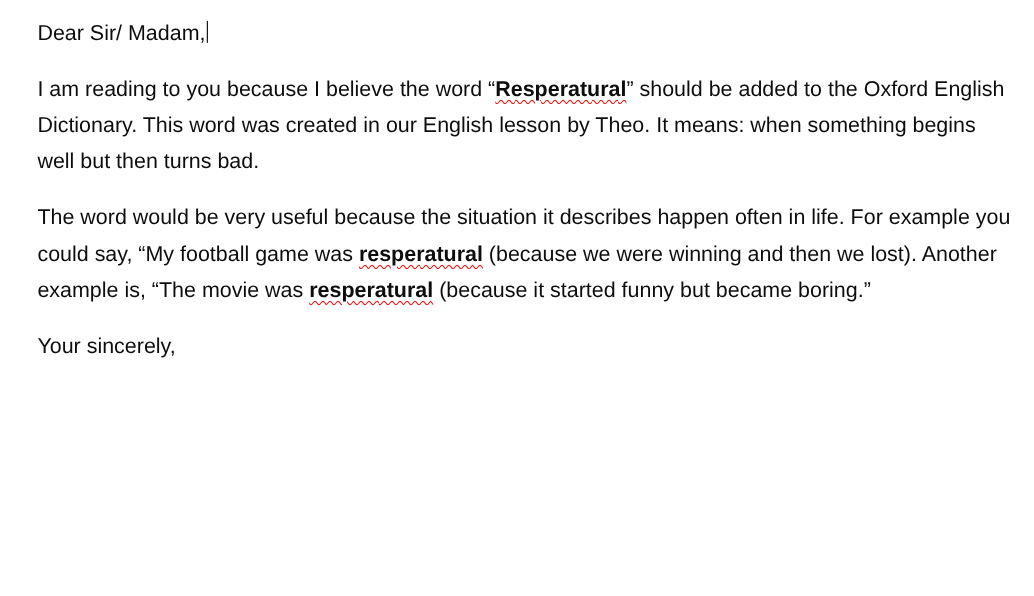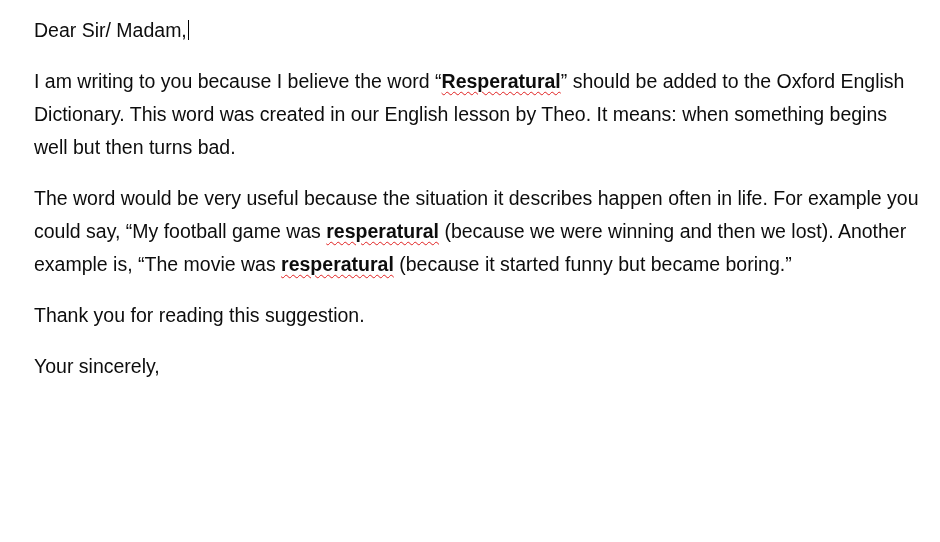--- a/index.html
+++ b/index.html
@@ -69,24 +69,23 @@
   }
 </style>
 </head>
 <body>
 
 <div class="page">
   <div class="doc-body">
 
     <p class="para salutation"><span>Dear Sir/ Madam,</span><span class="caret"></span></p>
 
-    <p class="para"><span>I am writing to you because I believe the word “</span><span class="quoteword">Resperatural</span><span>” should be added to the Oxford English Dictionary. This word was created in our English lesson by Theo. It means: when something begins well but then turns bad.</span></p>
+    <p class="para"><span>I am reading to you because I believe the word “</span><span class="quoteword">Resperatural</span><span>” should be added to the Oxford English Dictionary. This word was created in our English lesson by Theo. It means: when something begins well but then turns bad.</span></p>
 
     <p class="para"><span>The word would be very useful because the situation it describes happen often in life. For example you could say, “My football game was </span><span class="misspell">resperatural</span><span> (because we were winning and then we lost). Another example is, “The movie was </span><span class="misspell">resperatural</span><span> (because it started funny but became boring.”</span></p>
 
 
 
-    <p class="para"><span>Thank you for reading this suggestion.</span></p>
 
     <p class="para"><span>Your sincerely,</span></p>
 
   </div>
 </div>
 
 </body></html>

